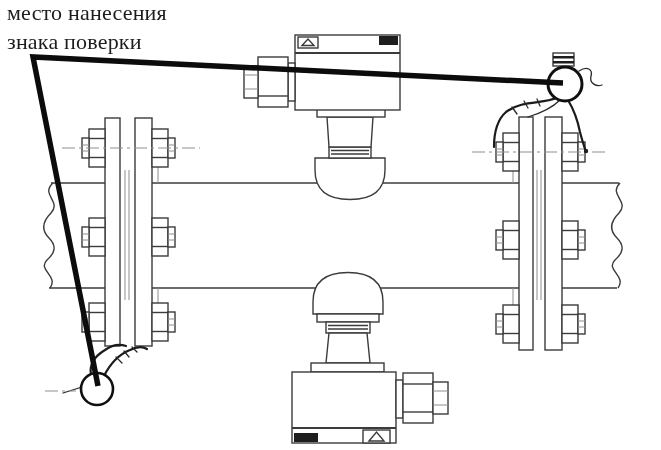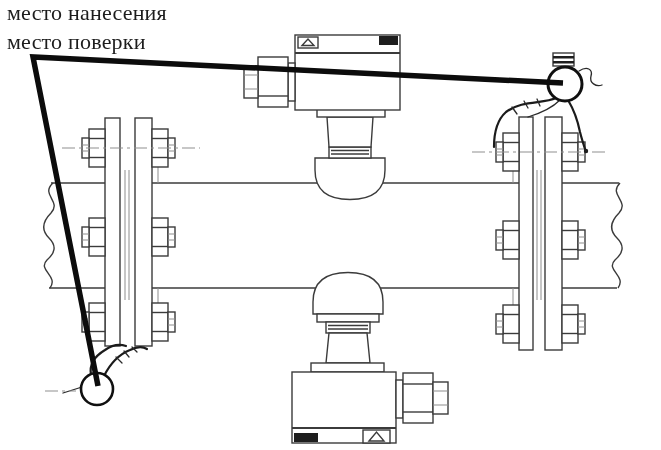--- a/index.html
+++ b/index.html
@@ -160,16 +160,16 @@
 
     <g>
       <circle cx="565" cy="84" r="17" class="seal-circle" style="stroke-width:3"></circle>
       <circle cx="97" cy="389" r="16" class="seal-circle" style="stroke-width:2.6"></circle>
       <polyline points="98,386 33,57 563,83" class="leader"></polyline>
     </g>
   </svg>
 
   <div class="callout-label">
     <div>место нанесения</div>
-    <div>место поверки</div>
+    <div>знака поверки</div>
   </div>
 
 </div>
 
 </body></html>

